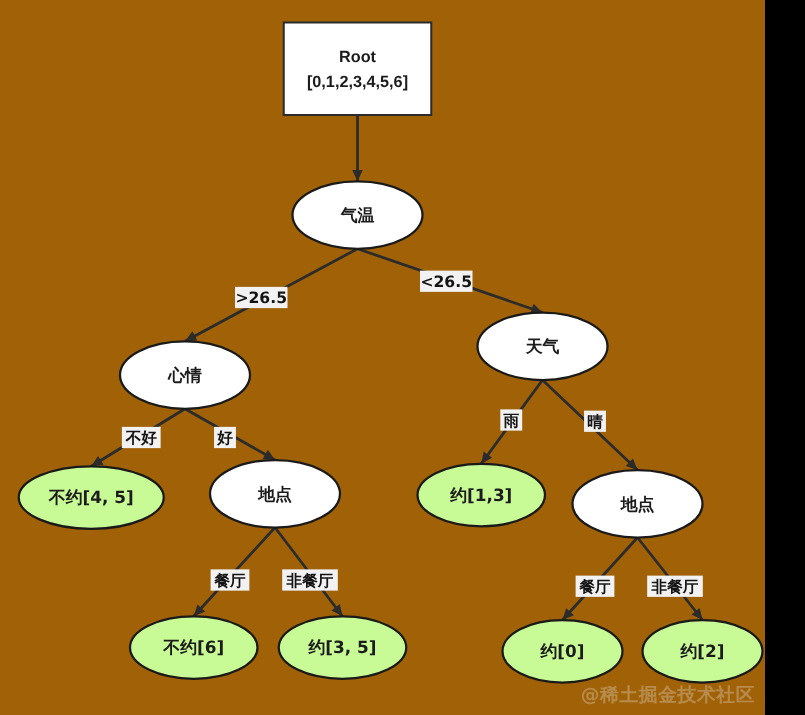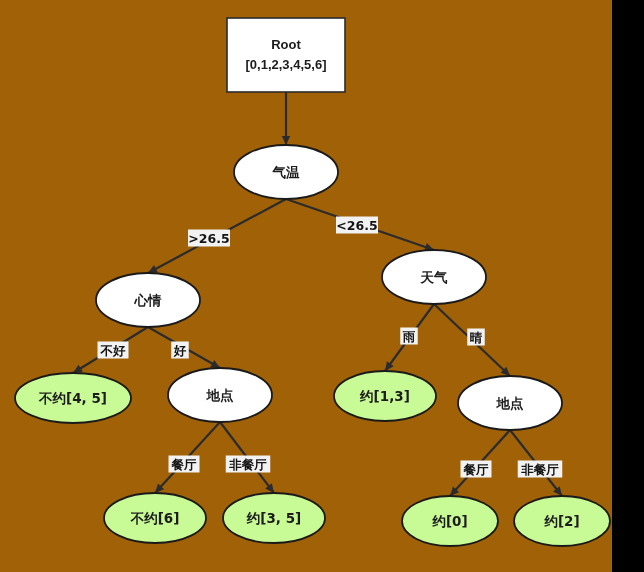--- a/index.html
+++ b/index.html
@@ -223,13 +223,14 @@
         <g>
           <rect x="460.5" y="460.5" width="31" height="17" class="edge-label-box"></rect>
           <text x="476" y="470" class="edge-label-text">餐厅</text>
         </g>
         <g>
           <rect x="517.75" y="460.5" width="44.5" height="17" class="edge-label-box"></rect>
           <text x="540" y="470" class="edge-label-text">非餐厅</text>
         </g>
       </g>
   </svg>
+  <div class="watermark">@稀土掘金技术社区</div>
 </div>
 
 </body></html>

